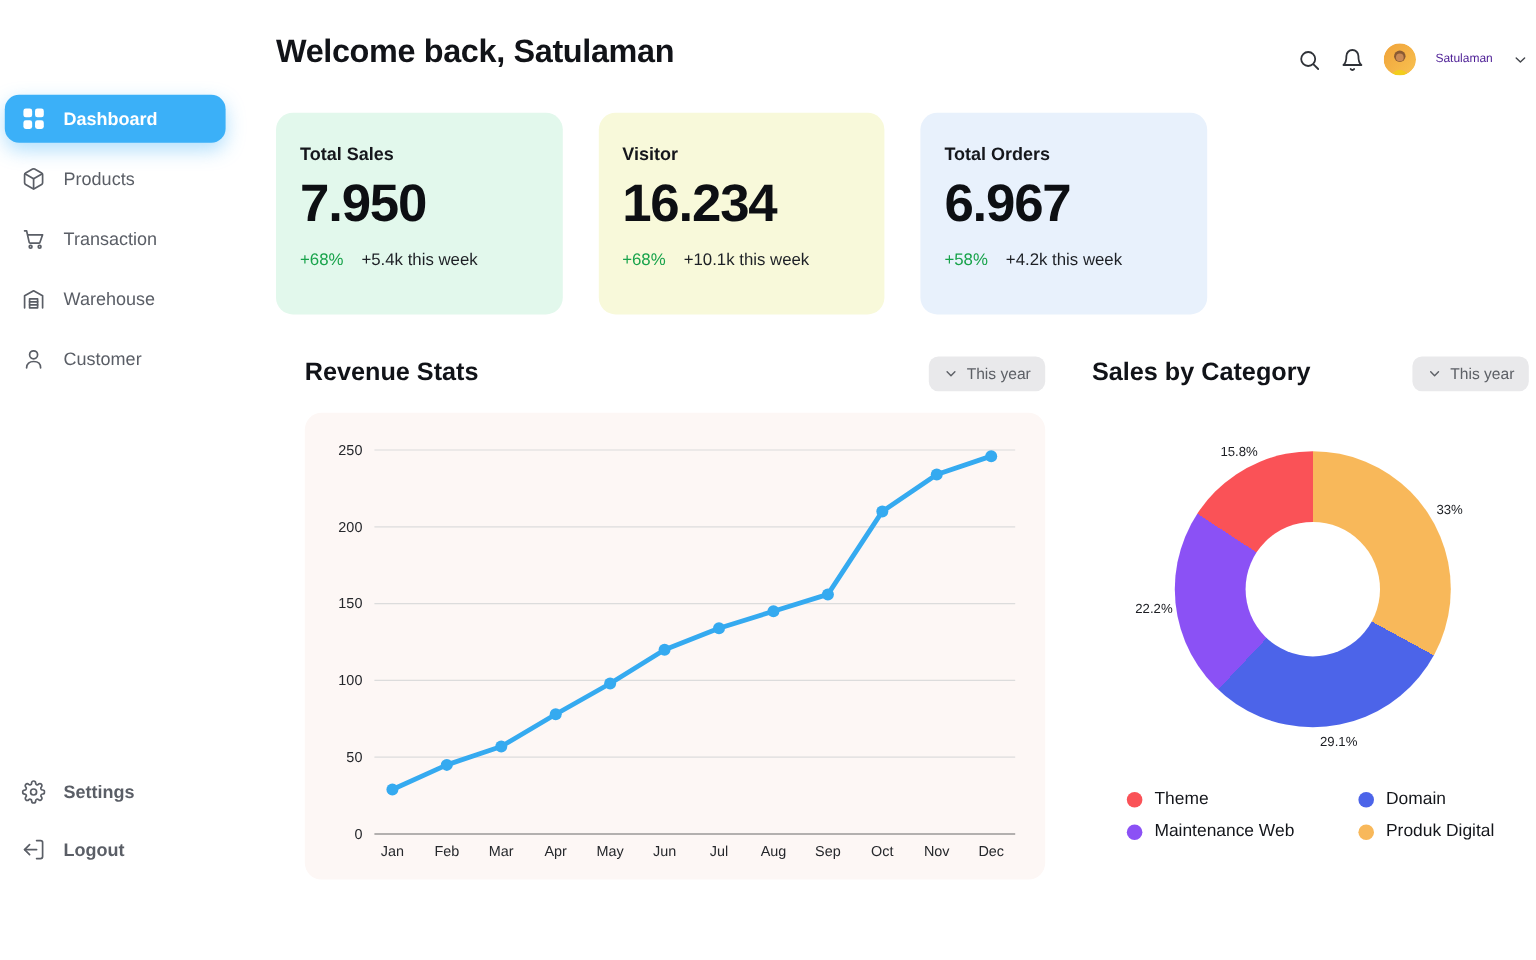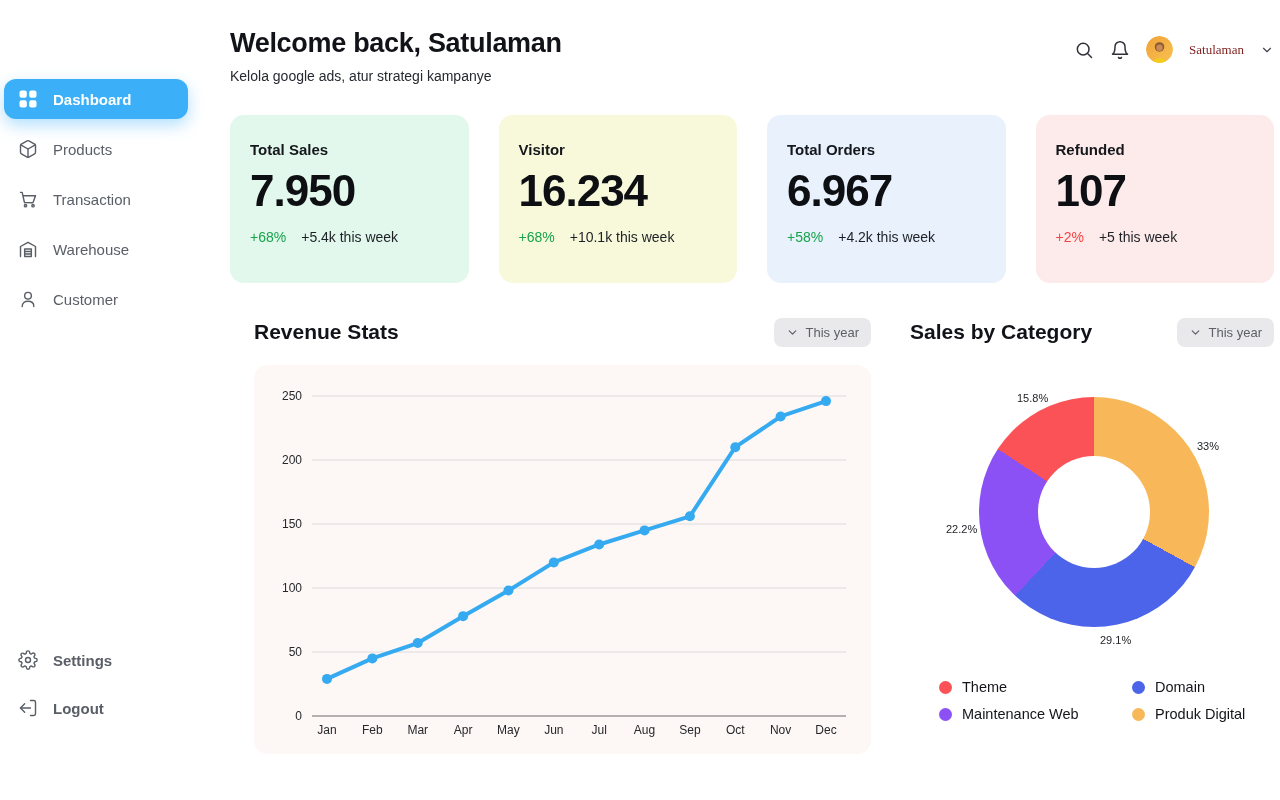--- a/index.html
+++ b/index.html
@@ -26,21 +26,21 @@
 
   
   main { flex:1; padding:28px 30px 0 30px; }
   .topbar { display:flex; justify-content:space-between; align-items:flex-start; }
   .page-title { font-size:27px; font-weight:800; letter-spacing:-0.3px; color:#111318; }
   .page-subtitle { font-size:14px; color:#26292f; margin-top:9px; }
   .top-actions { display:flex; align-items:center; gap:16px; margin-top:8px; }
   .icon-btn { background:none; border:none; cursor:pointer; display:flex; align-items:center; }
   .icon-btn svg { width:20px; height:20px; }
   .avatar { width:27px; height:27px; border-radius:50%; overflow:hidden; cursor:pointer; }
-  .user-name { font-size:13px; color:#7f1d1d; cursor:pointer;font-family:Liberation Serif, serif; }
+  .user-name { font-size:10px; color:#4c1d95; cursor:pointer; }
   .chev { width:14px; height:14px; }
 
   
   .cards { display:grid; grid-template-columns:repeat(4, 1fr); gap:30px; margin-top:31px; }
   .stat-card { border-radius:14px; height:168px; padding:26px 20px 0 20px; }
   .stat-label { font-size:15px; font-weight:bold; color:#15171c; }
   .stat-value { font-size:44px; font-weight:800; letter-spacing:-1px; margin-top:8px; color:#0d0f13; }
   .stat-foot { display:flex; gap:15px; font-size:14px; margin-top:13px; }
   .note { color:#1d2025; }
 
@@ -156,21 +156,20 @@
         <span>Logout</span>
       </div>
     </nav>
   </aside>
 
   <main>
 
     <header class="topbar">
       <div>
         <h1 class="page-title">Welcome back, Satulaman</h1>
-        <p class="page-subtitle">Kelola google ads, atur strategi kampanye</p>
       </div>
       <div class="top-actions">
         <button class="icon-btn">
           <span style="display:flex">
             <svg viewBox="0 0 24 24" fill="none" stroke="#2f3238" stroke-width="1.8" stroke-linecap="round">
                 <circle cx="11" cy="11" r="7"></circle>
                 <line x1="16.6" y1="16.6" x2="21" y2="21"></line>
               </svg>
           </span>
         </button>
@@ -226,28 +225,20 @@
           <span class="delta" style="color: rgb(24, 163, 75);">+68%</span>
           <span class="note">+10.1k this week</span>
         </div>
       </div>
       <div class="stat-card" style="background: rgb(232, 241, 252);">
         <div class="stat-label">Total Orders</div>
         <div class="stat-value">6.967</div>
         <div class="stat-foot">
           <span class="delta" style="color: rgb(24, 163, 75);">+58%</span>
           <span class="note">+4.2k this week</span>
-        </div>
-      </div>
-      <div class="stat-card" style="background: rgb(252, 235, 234);">
-        <div class="stat-label">Refunded</div>
-        <div class="stat-value">107</div>
-        <div class="stat-foot">
-          <span class="delta" style="color: rgb(246, 68, 68);">+2%</span>
-          <span class="note">+5 this week</span>
         </div>
       </div>
     </section>
 
     <section class="charts">
 
       <div class="revenue-col">
         <div class="section-head">
           <h2 class="section-title">Revenue Stats</h2>
           <button class="filter-btn">

